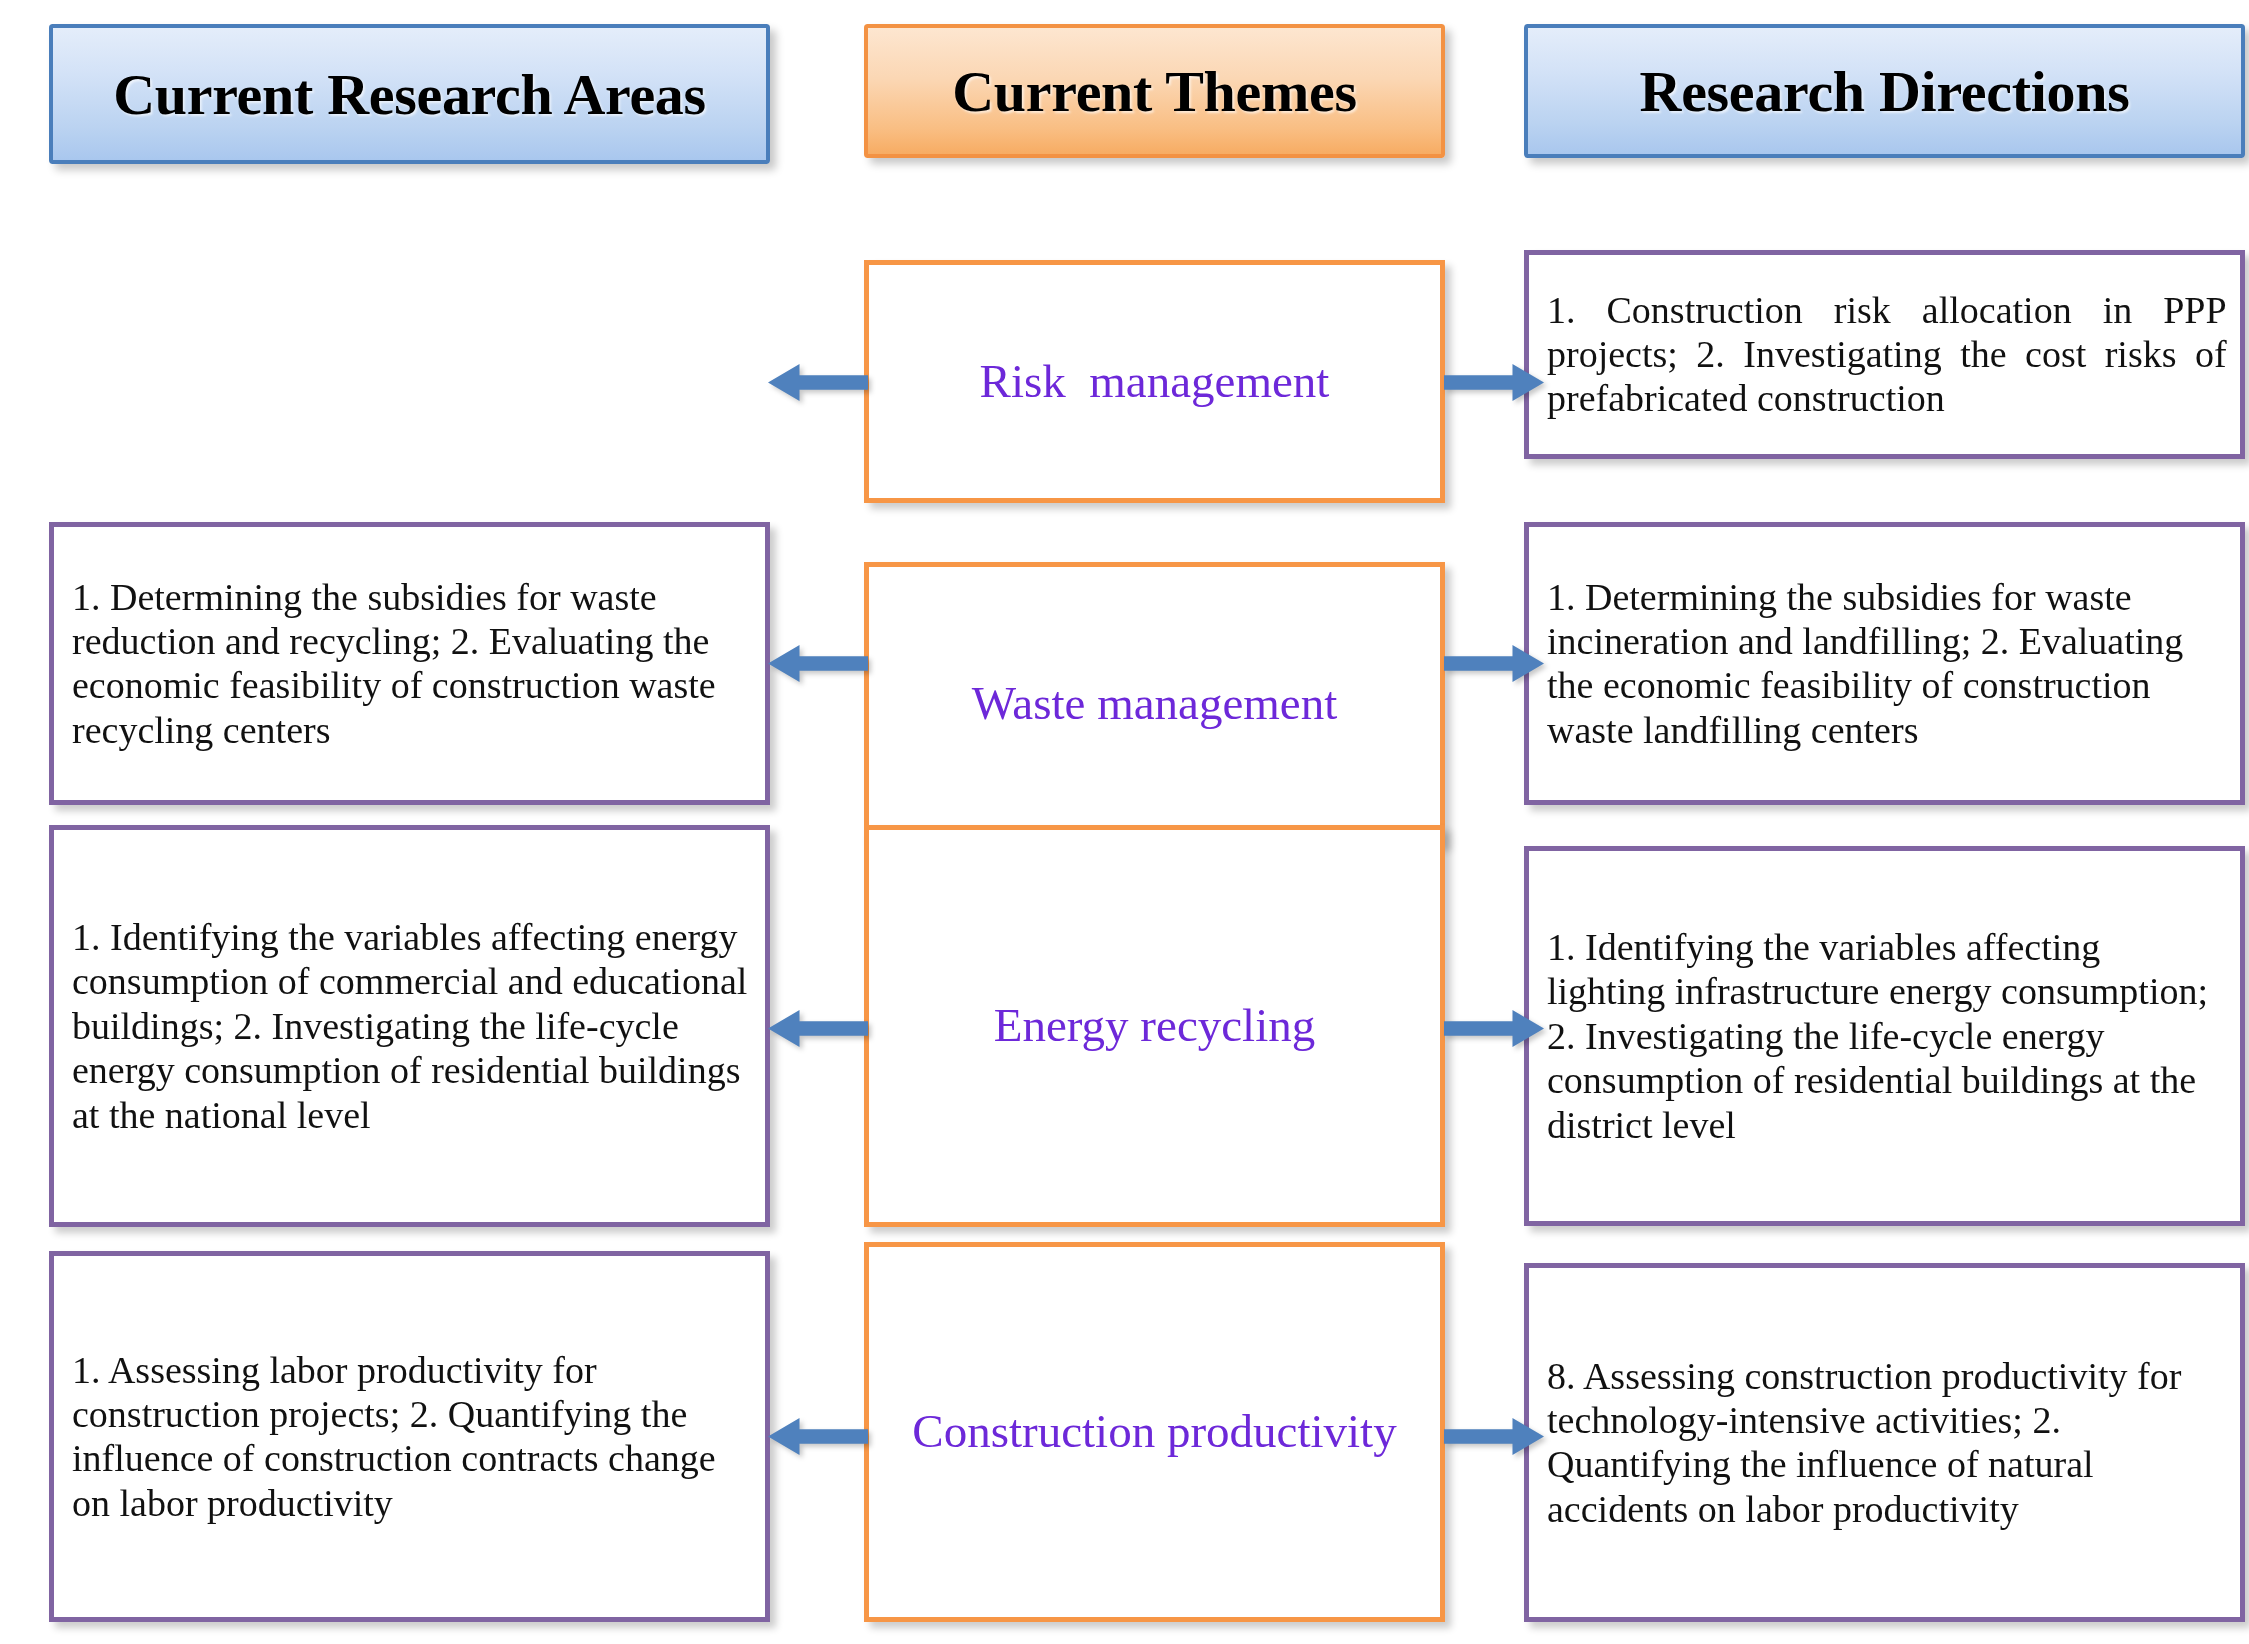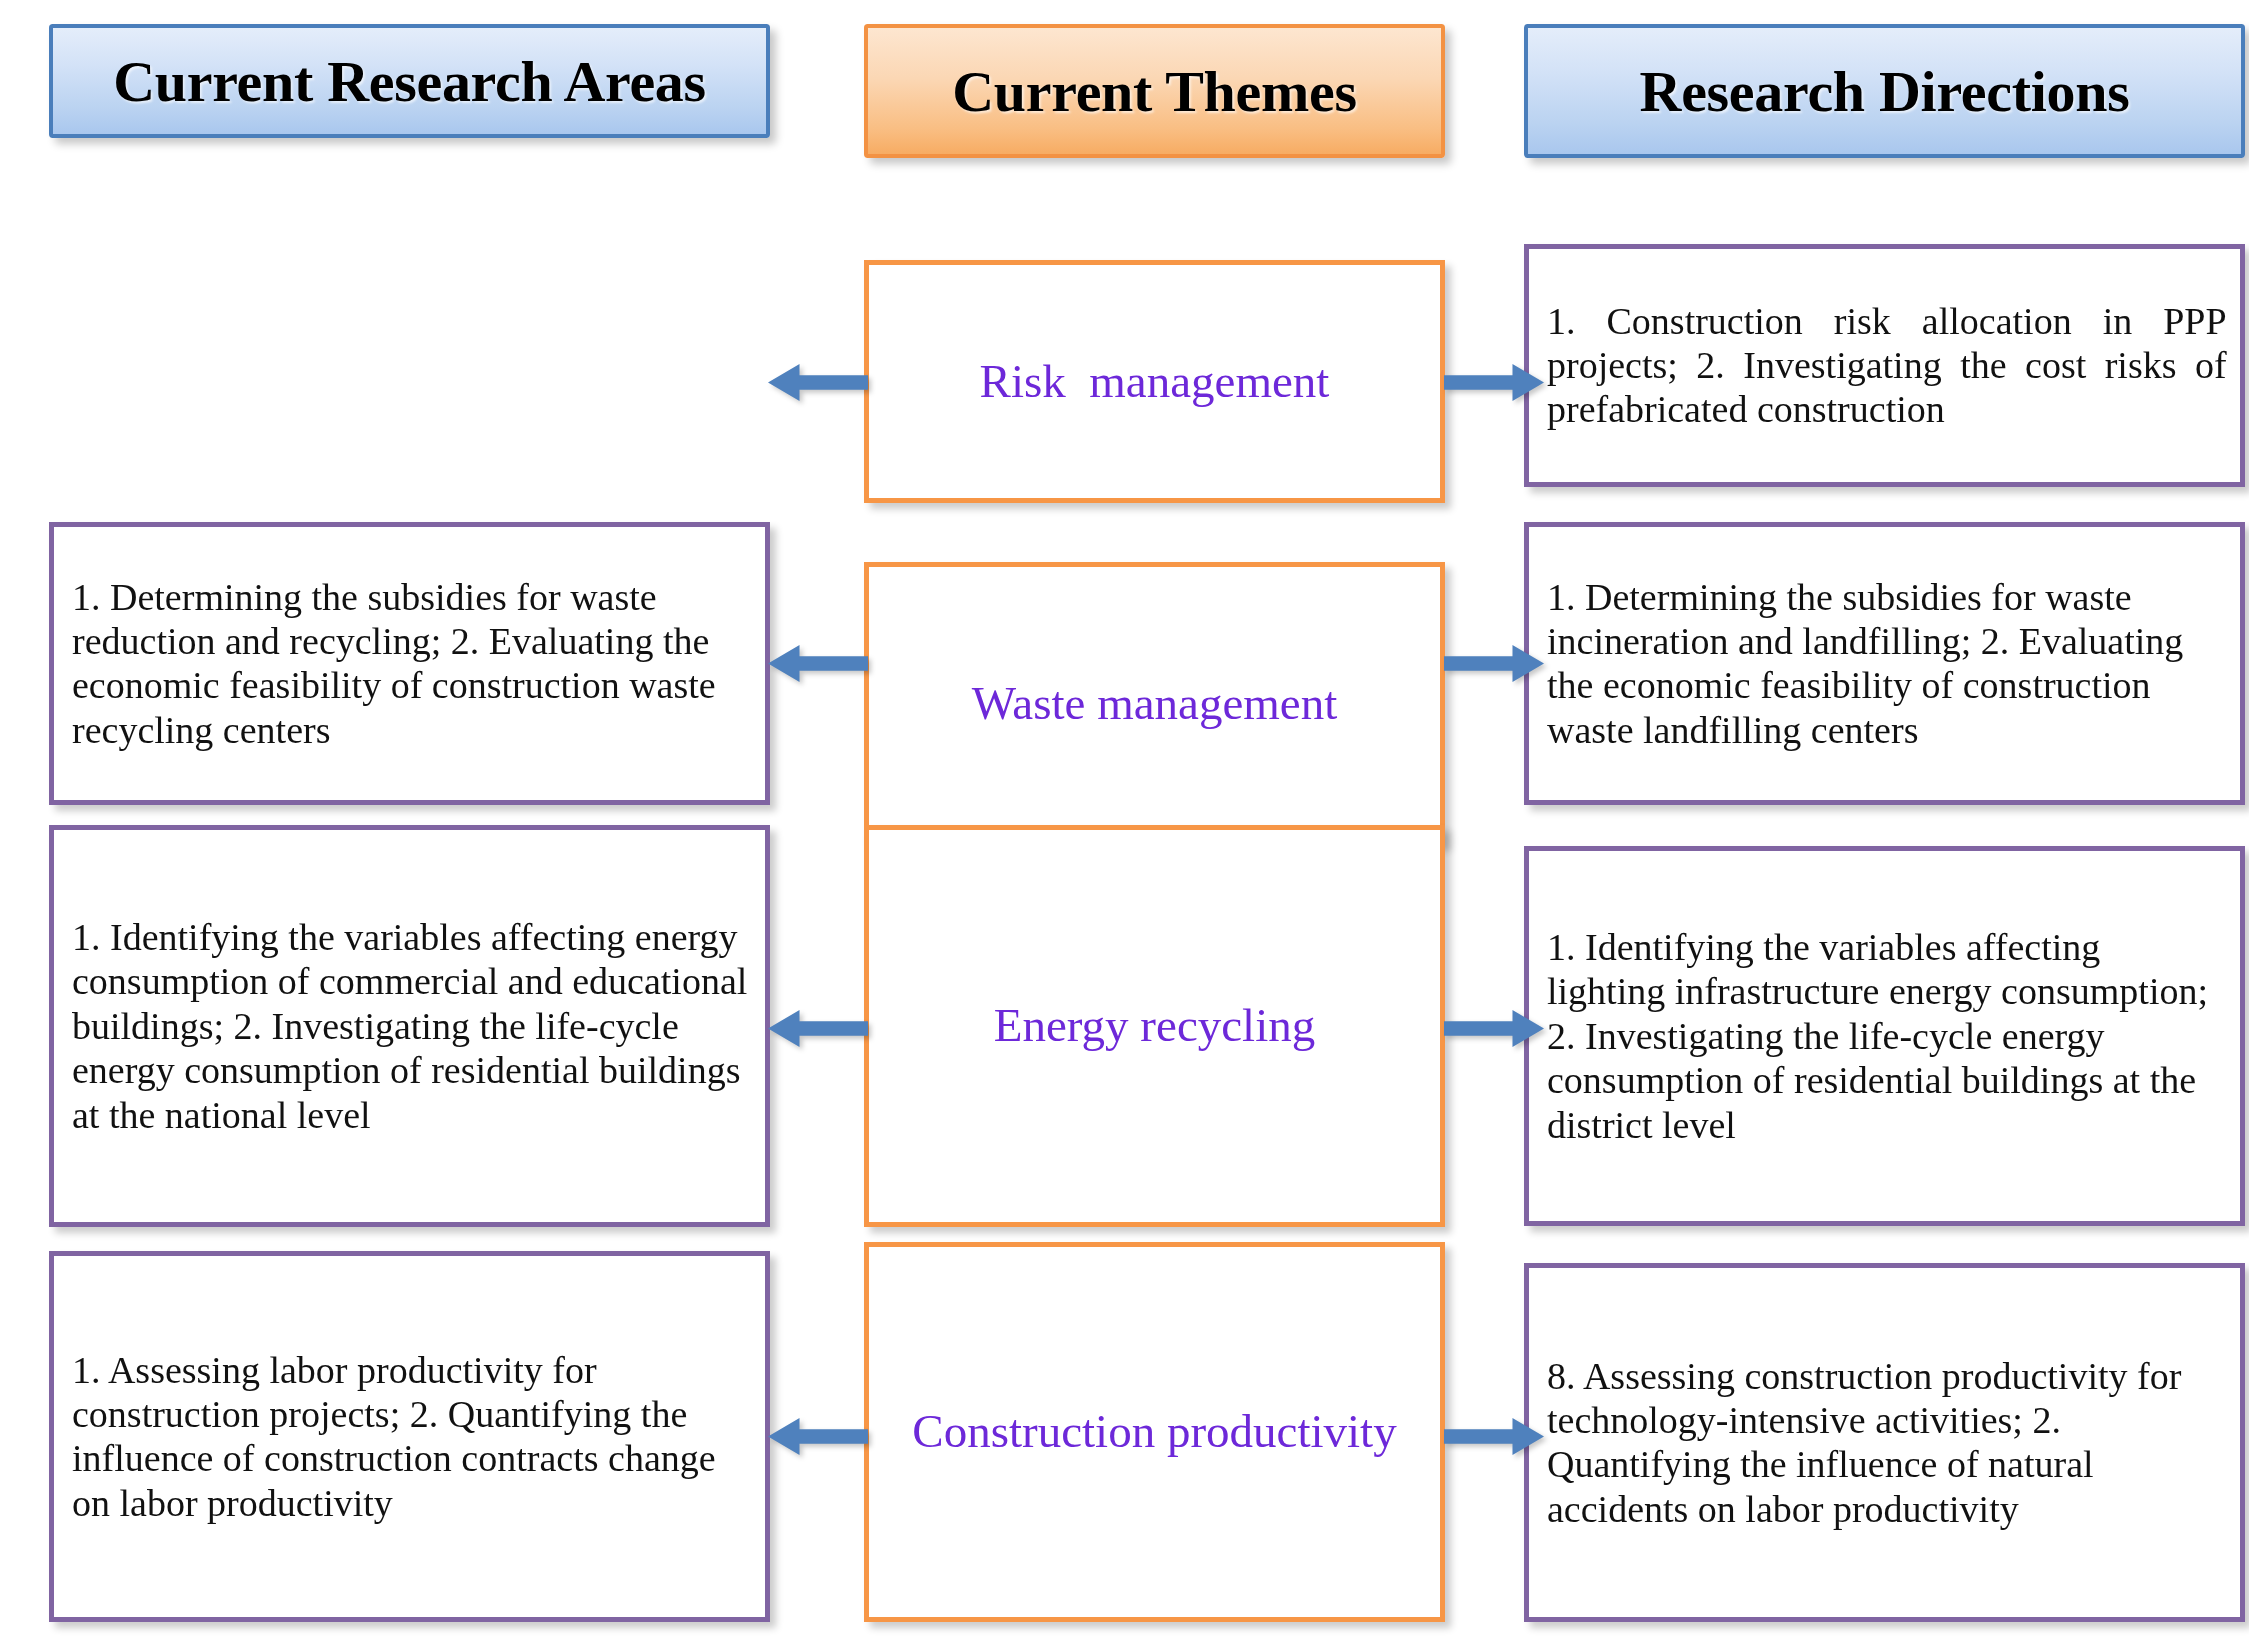--- a/index.html
+++ b/index.html
@@ -92,38 +92,38 @@
     display: block;
     filter: drop-shadow(3px 3.7px 2.4px rgba(0,0,0,0.22));
   }
   .arrow svg { display: block; width: 100%; height: 100%; }
 </style>
 </head>
 <body>
 
 <div class="board">
 
-  <div class="hdr hdr-blue" style="left:49px; top:24px; width:721px; height:114px;">
+  <div class="hdr hdr-blue" style="left:49px; top:24px; width:721px; height:140px;">
     <span class="hdr-label">Current Research Areas</span>
   </div>
 
   <div class="hdr hdr-orange" style="left:864px; top:24px; width:581px; height:134px;">
     <span class="hdr-label">Current Themes</span>
   </div>
 
   <div class="hdr hdr-blue" style="left:1524px; top:24px; width:721px; height:134px;">
     <span class="hdr-label">Research Directions</span>
   </div>
 
 
   <div class="box box-orange" style="left:864px; top:260px; width:581px; height:243px;">
     <div class="theme-text">Risk  management</div>
   </div>
 
-  <div class="box box-purple" style="left:1524px; top:244px; width:721px; height:243px;">
+  <div class="box box-purple" style="left:1524px; top:250px; width:721px; height:209px;">
     <div class="box-text justify">1. Construction risk allocation in PPP projects;
 2. Investigating the cost risks of prefabricated construction</div>
   </div>
 
   <div class="arrow" style="left:768px; top:361px; width:100px;">
     <svg viewBox="0 0 165 70" preserveAspectRatio="none">
       <polygon points="0,35 52,5 52,23 165,23 165,47 52,47 52,65" fill="#4F81BD"></polygon>
     </svg>
   </div>
   <div class="arrow" style="left:1444px; top:361px; width:100px;">

